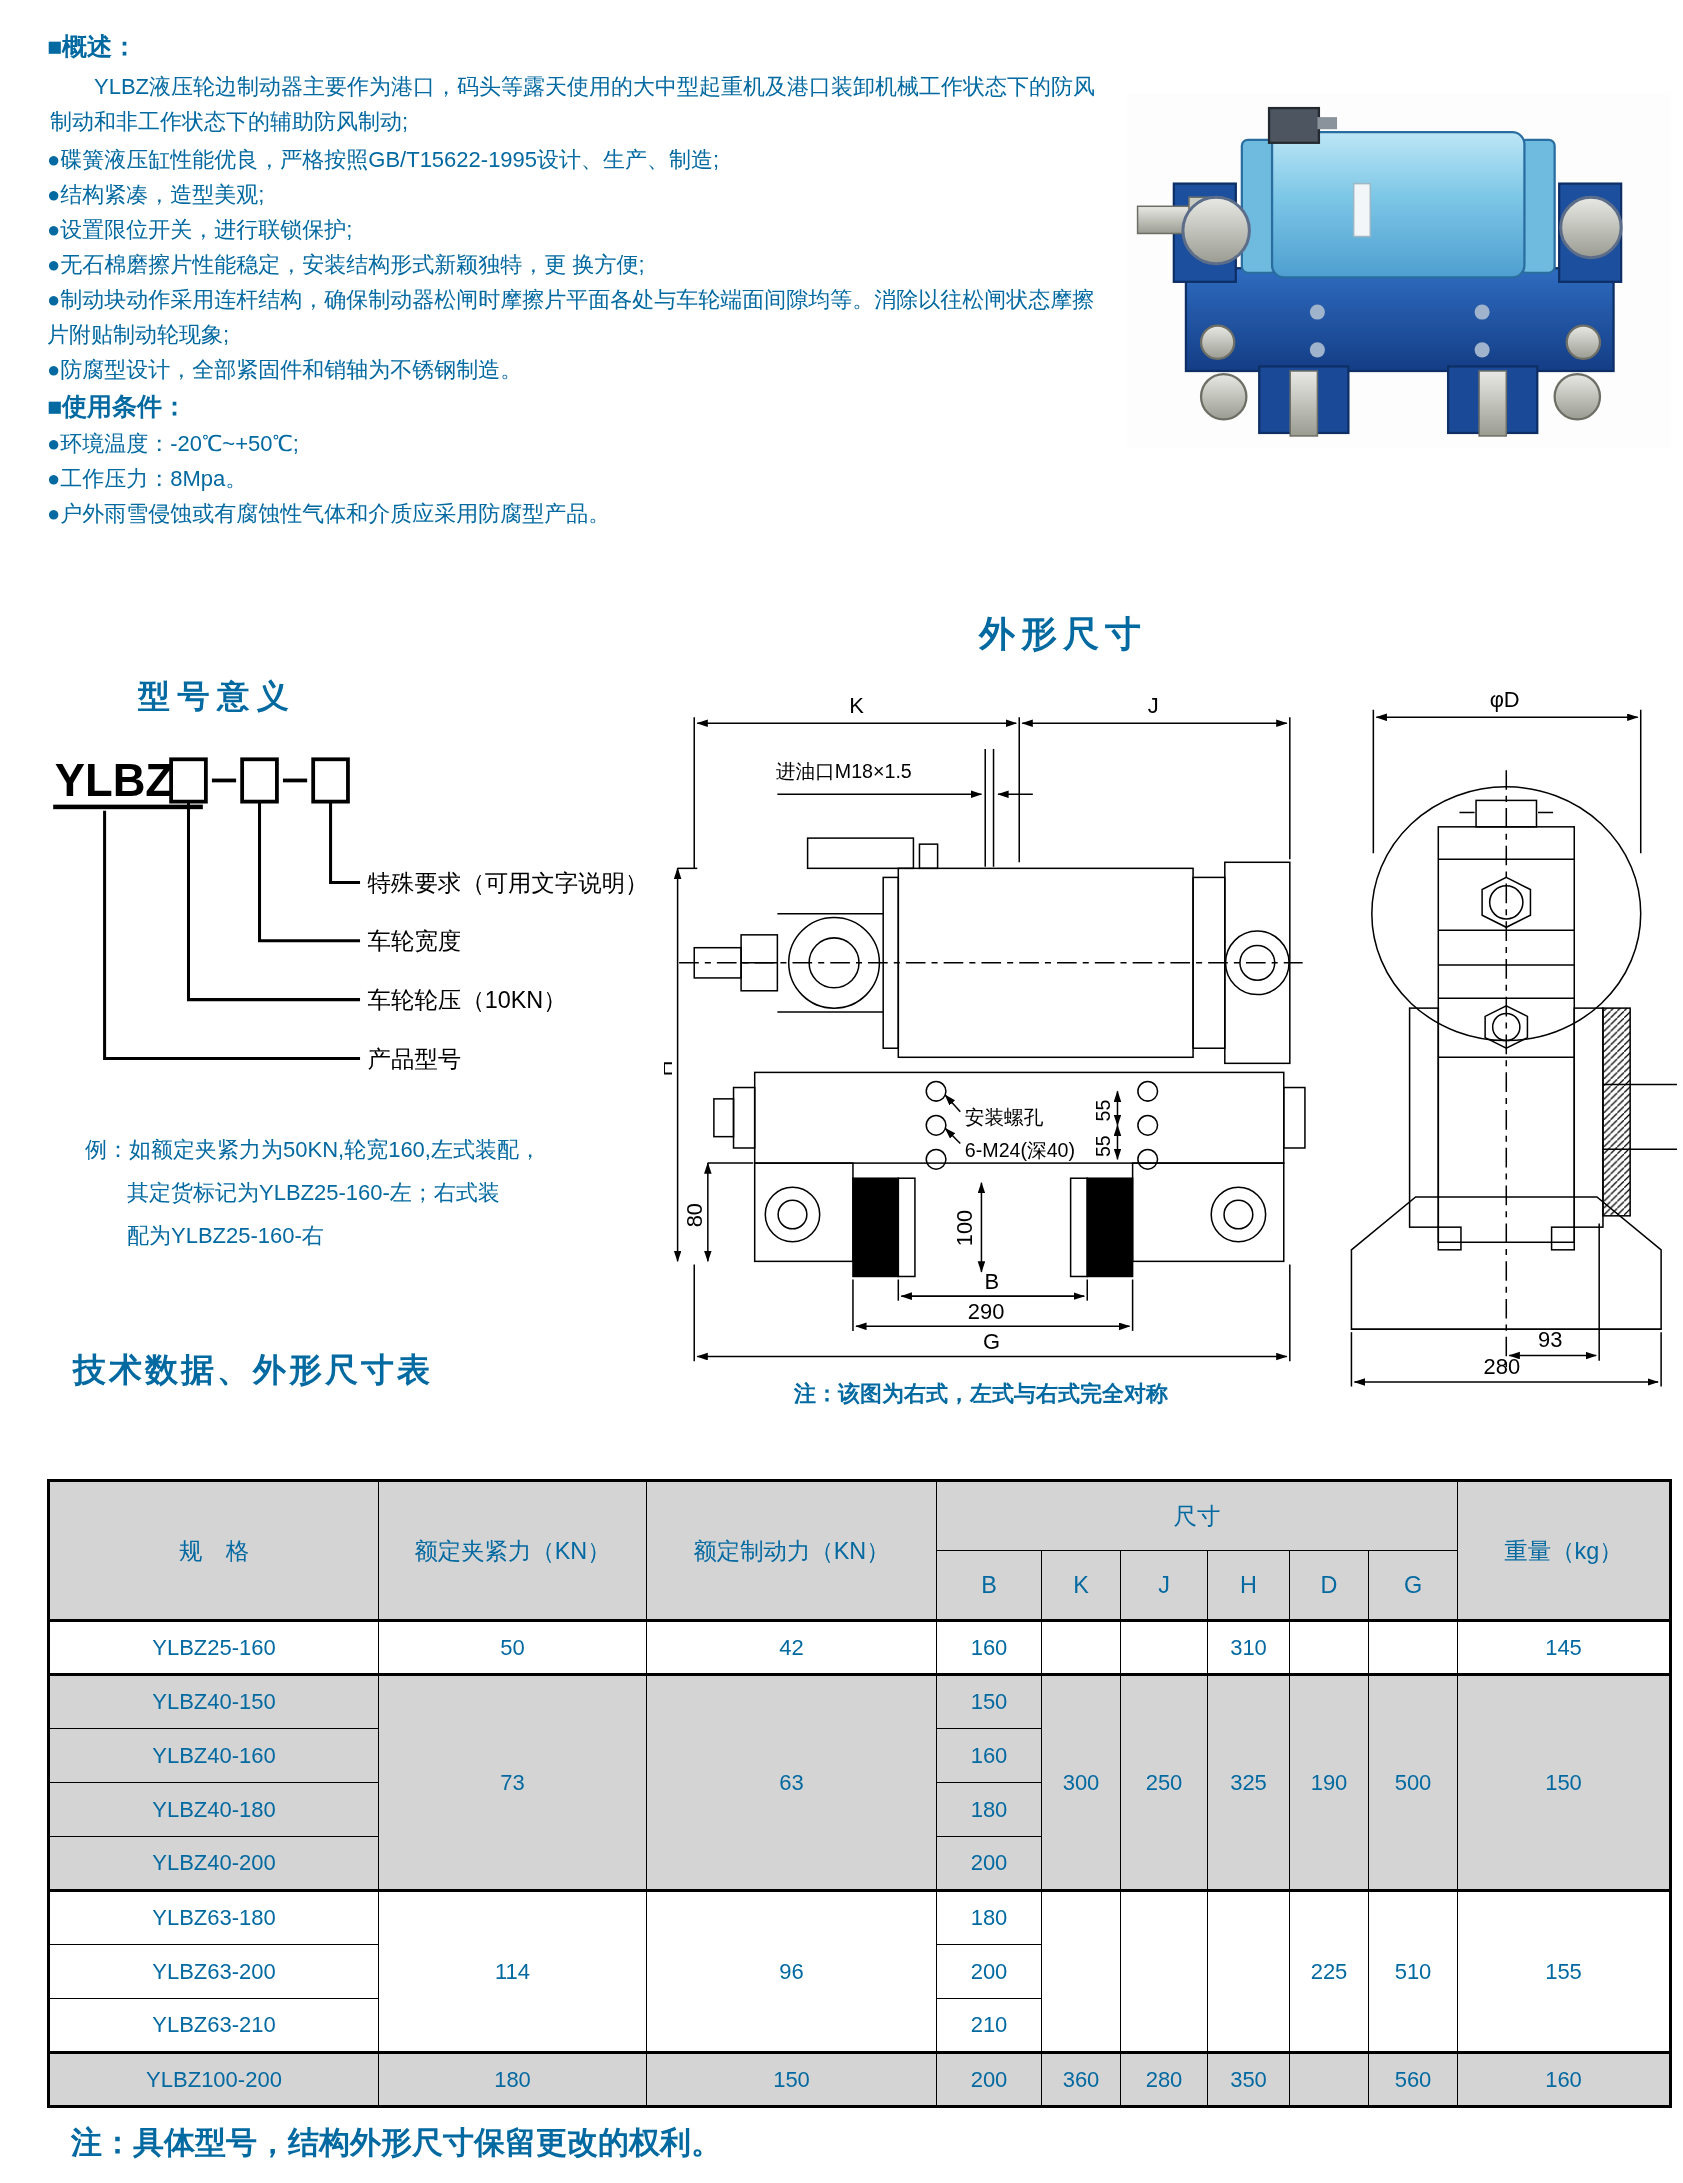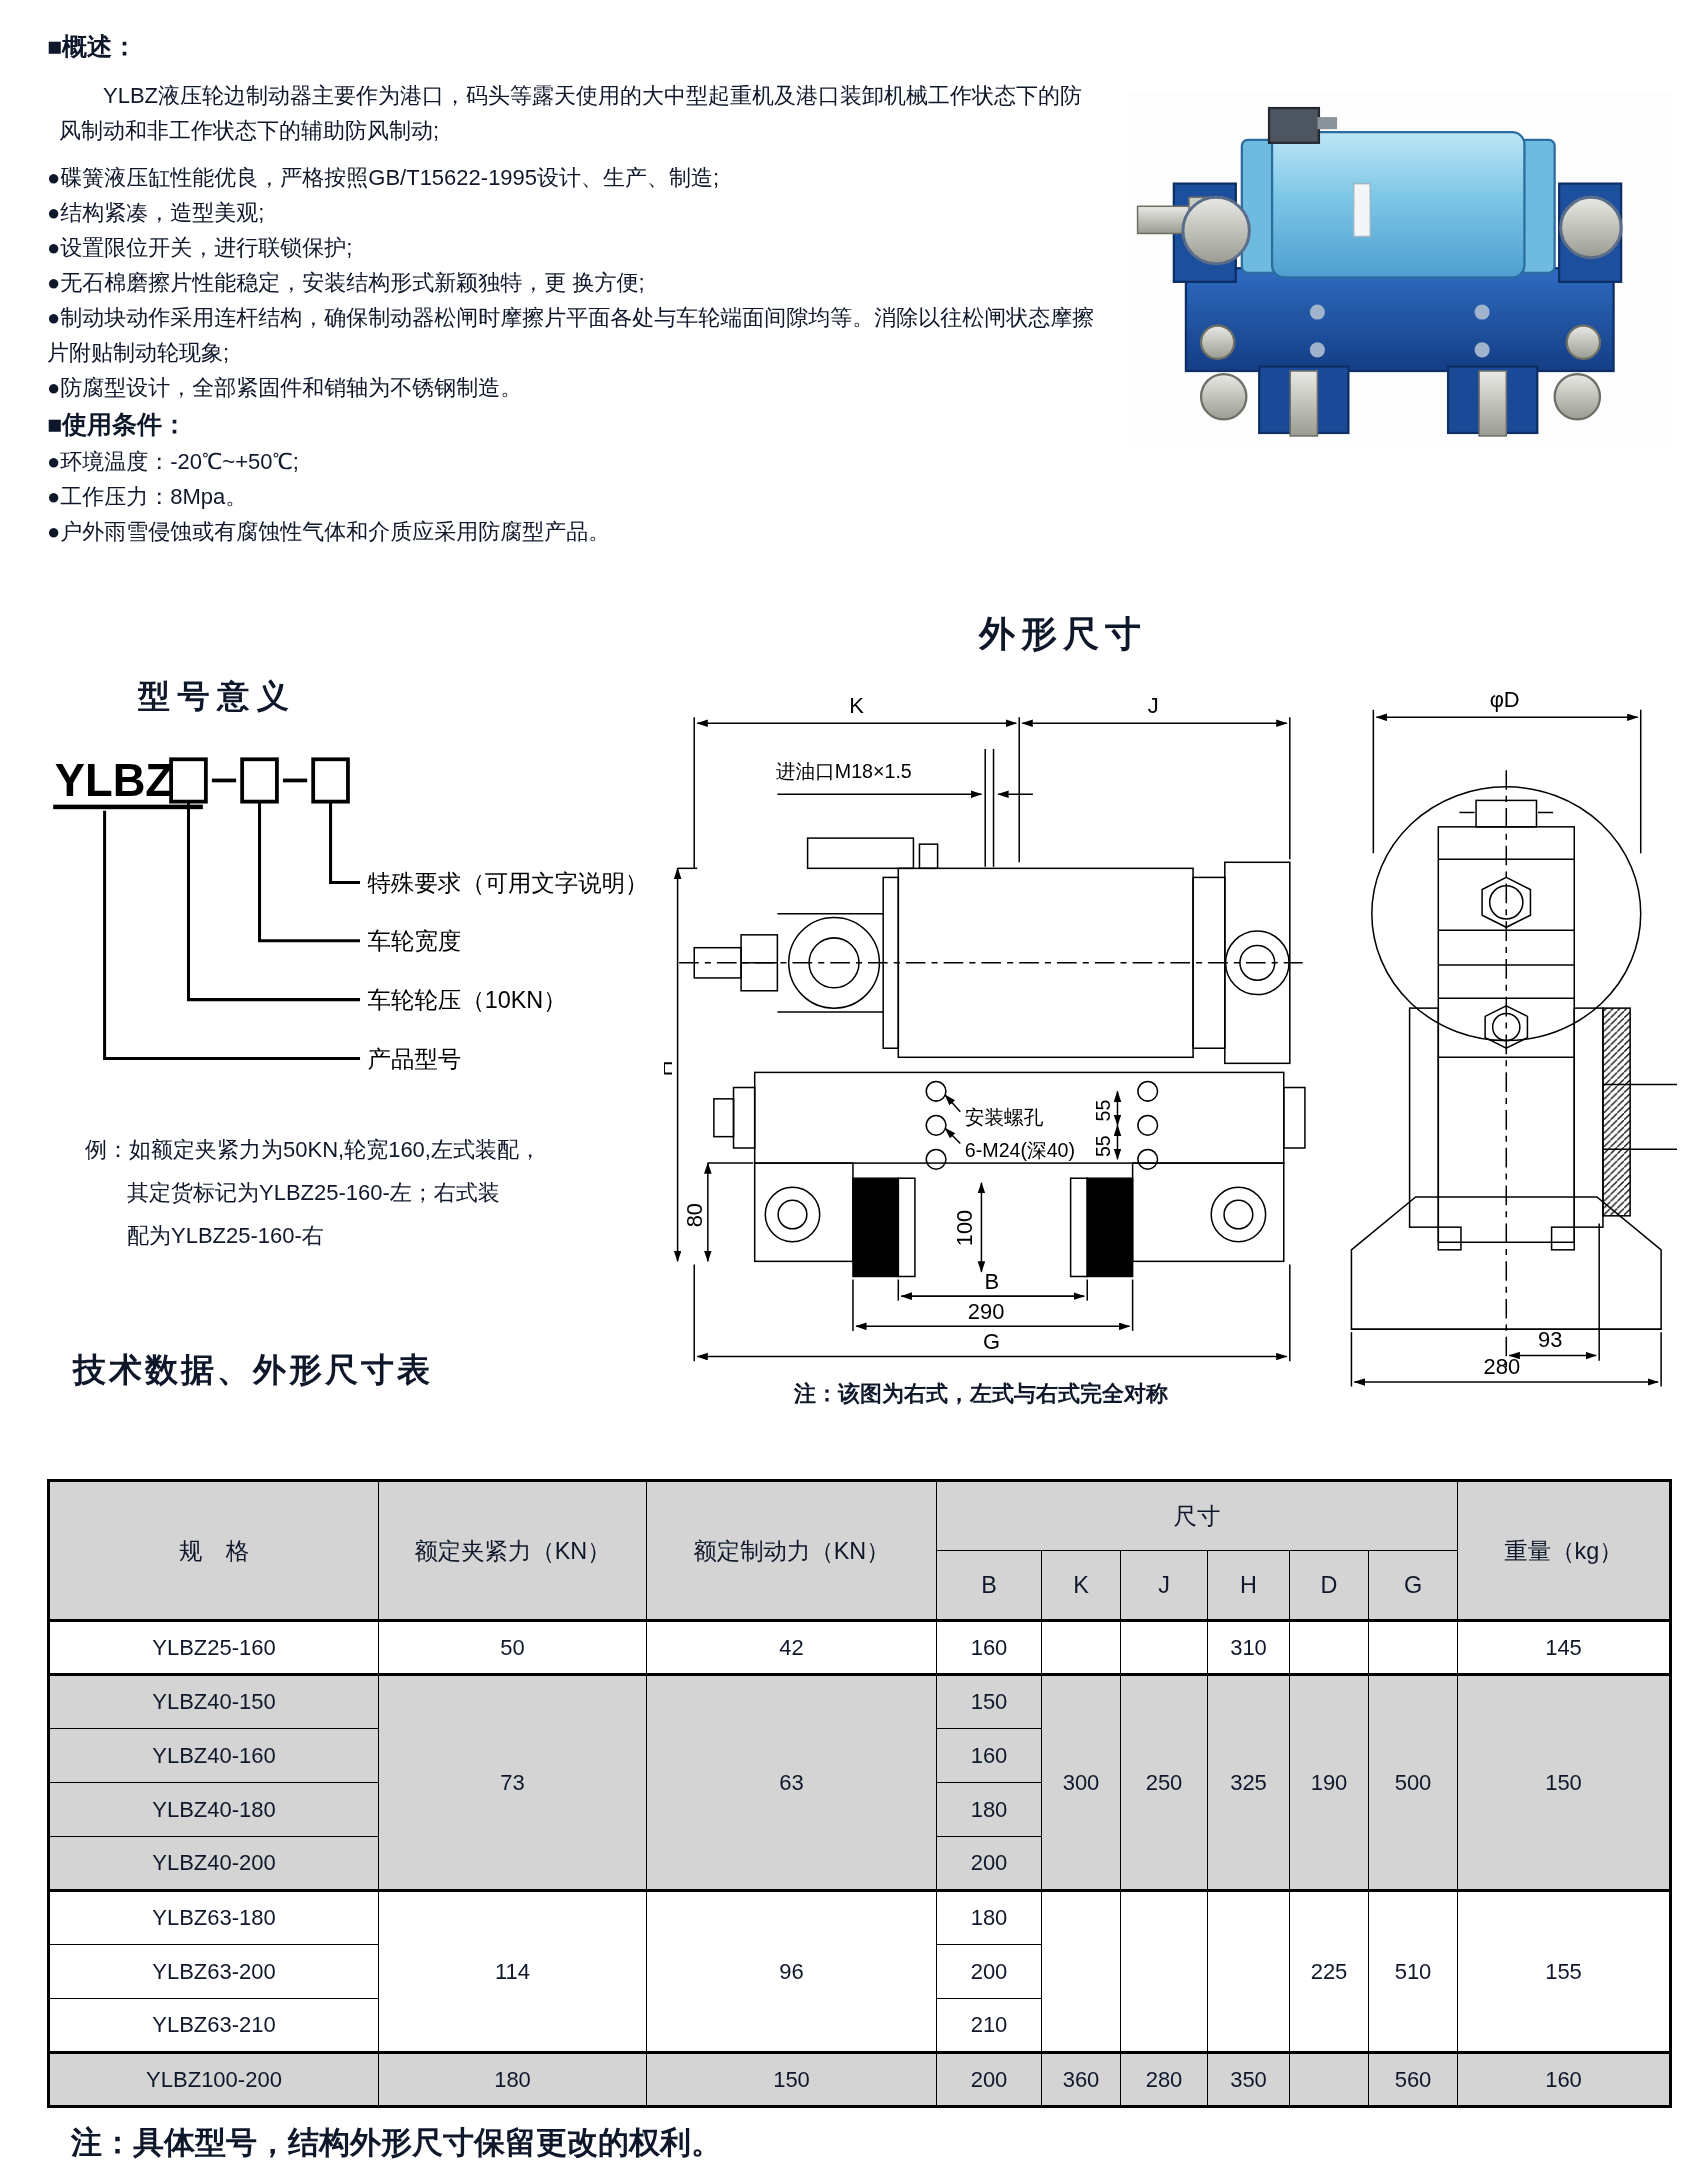--- a/index.html
+++ b/index.html
@@ -1,22 +1,22 @@
 <!DOCTYPE html>
 <html style="font-size:12px"><head>
 <meta charset="utf-8">
 <style>
   html,body{margin:0;padding:0;background:#fff;}
   .page{position:relative;width:1683px;height:2183px;background:#fff;overflow:hidden;
-        font-family:"Liberation Sans",sans-serif;color:#0f172a;}
+        font-family:"Liberation Sans",sans-serif;color:#0369a1;}
   .abs{position:absolute;}
   
   .textblock{left:47px;top:27px;width:1060px;font-size:22px;line-height:35px;}
   .sec-heading{font-weight:bold;font-size:25px;line-height:39px;}
-  .intro{text-indent:2em;margin:12px;}
+  .intro{text-indent:2em;margin:3px;}
   .bullet-line{margin:0;}
   
   .photo{left:1127px;top:92px;width:544px;height:357px;}
   
   .outline-title{left:979px;top:610px;font-size:36px;font-weight:bold;letter-spacing:6px;}
   .model-title{left:138px;top:675px;font-size:32px;font-weight:bold;letter-spacing:7.6px;}
   .table-title{left:73px;top:1348px;font-size:33px;font-weight:bold;letter-spacing:3px;}
   
   .modelsvg{left:44px;top:720px;}
   .frontsvg{left:664px;top:664px;}

